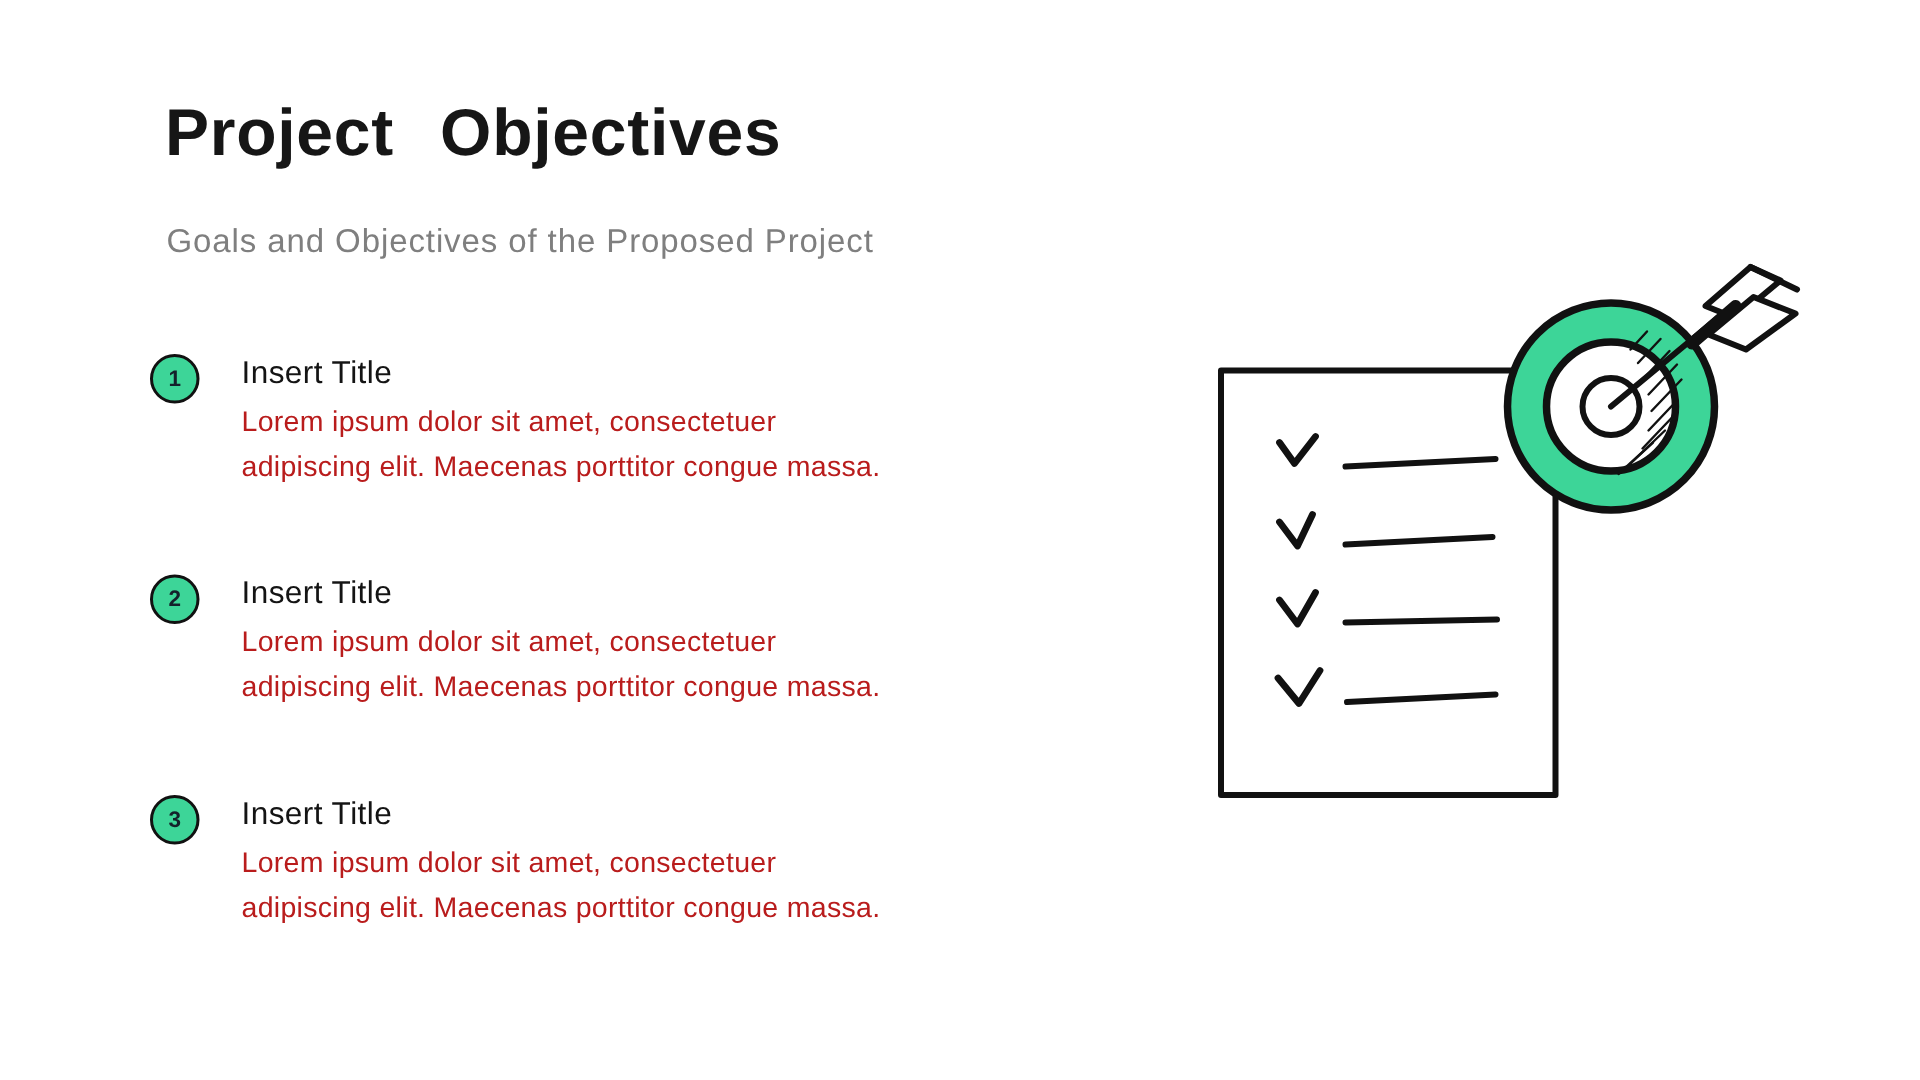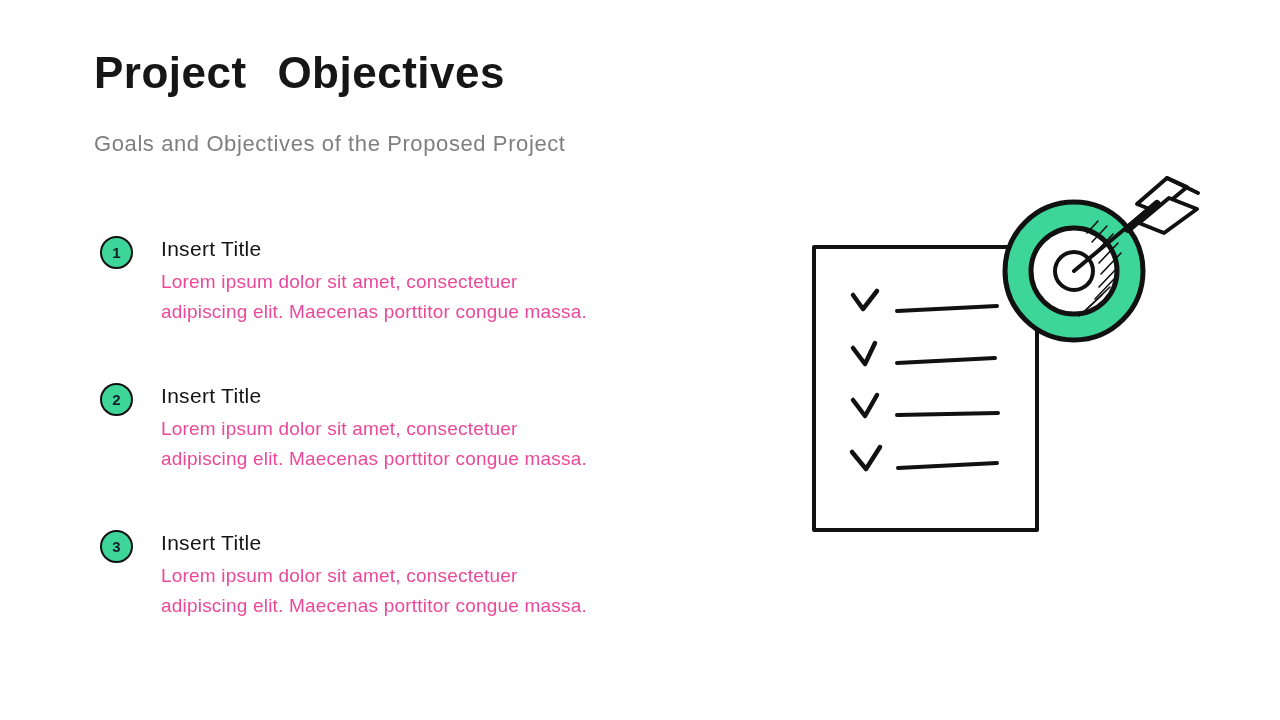--- a/index.html
+++ b/index.html
@@ -8,27 +8,27 @@
     width: 1280px; height: 720px;
     background: #ffffff;
     font-family: "Liberation Sans", sans-serif;
     position: relative;
     overflow: hidden;
     --accent: #3dd598;
     --ink: #111111;
   }
   .slide-title {
     position: absolute; left: 94px; top: 48px;
-    margin: 0;
+    margin: 16px;
     font-size: 44px; font-weight: 700; color: #161616;
     letter-spacing: 0.5px; word-spacing: 18px;
   }
   .slide-subtitle {
     position: absolute; left: 94px; top: 131px;
-    margin: 0;
+    margin: 17px;
     font-size: 22px; font-weight: 400; color: #7f7f7f;
     letter-spacing: 0.6px;
   }
   .items {
     position: absolute; left: 100px; top: 236px;
     display: flex; flex-direction: column; gap: 56px;
   }
   .item { display: flex; gap: 28px; }
   .badge {
     flex: 0 0 auto;
@@ -38,21 +38,21 @@
     font-size: 15px; font-weight: 700;
     display: flex; align-items: center; justify-content: center;
   }
   .item-text h3 {
     margin: 0 0 5px 0;
     font-size: 21px; font-weight: 400; color: #141414;
     letter-spacing: 0.3px; line-height: 26px;
   }
   .item-text p {
     margin: 0;
-    font-size: 19px; line-height: 30px; color: #ec4899;
+    font-size: 19px; line-height: 30px; color: #b91c1c;
     letter-spacing: 0.2px;
     white-space: pre-line;
     max-width: 520px;
   }
   .illustration {
     position: absolute; left: 780px; top: 160px;
   }
 </style>
 </head>
 <body>

